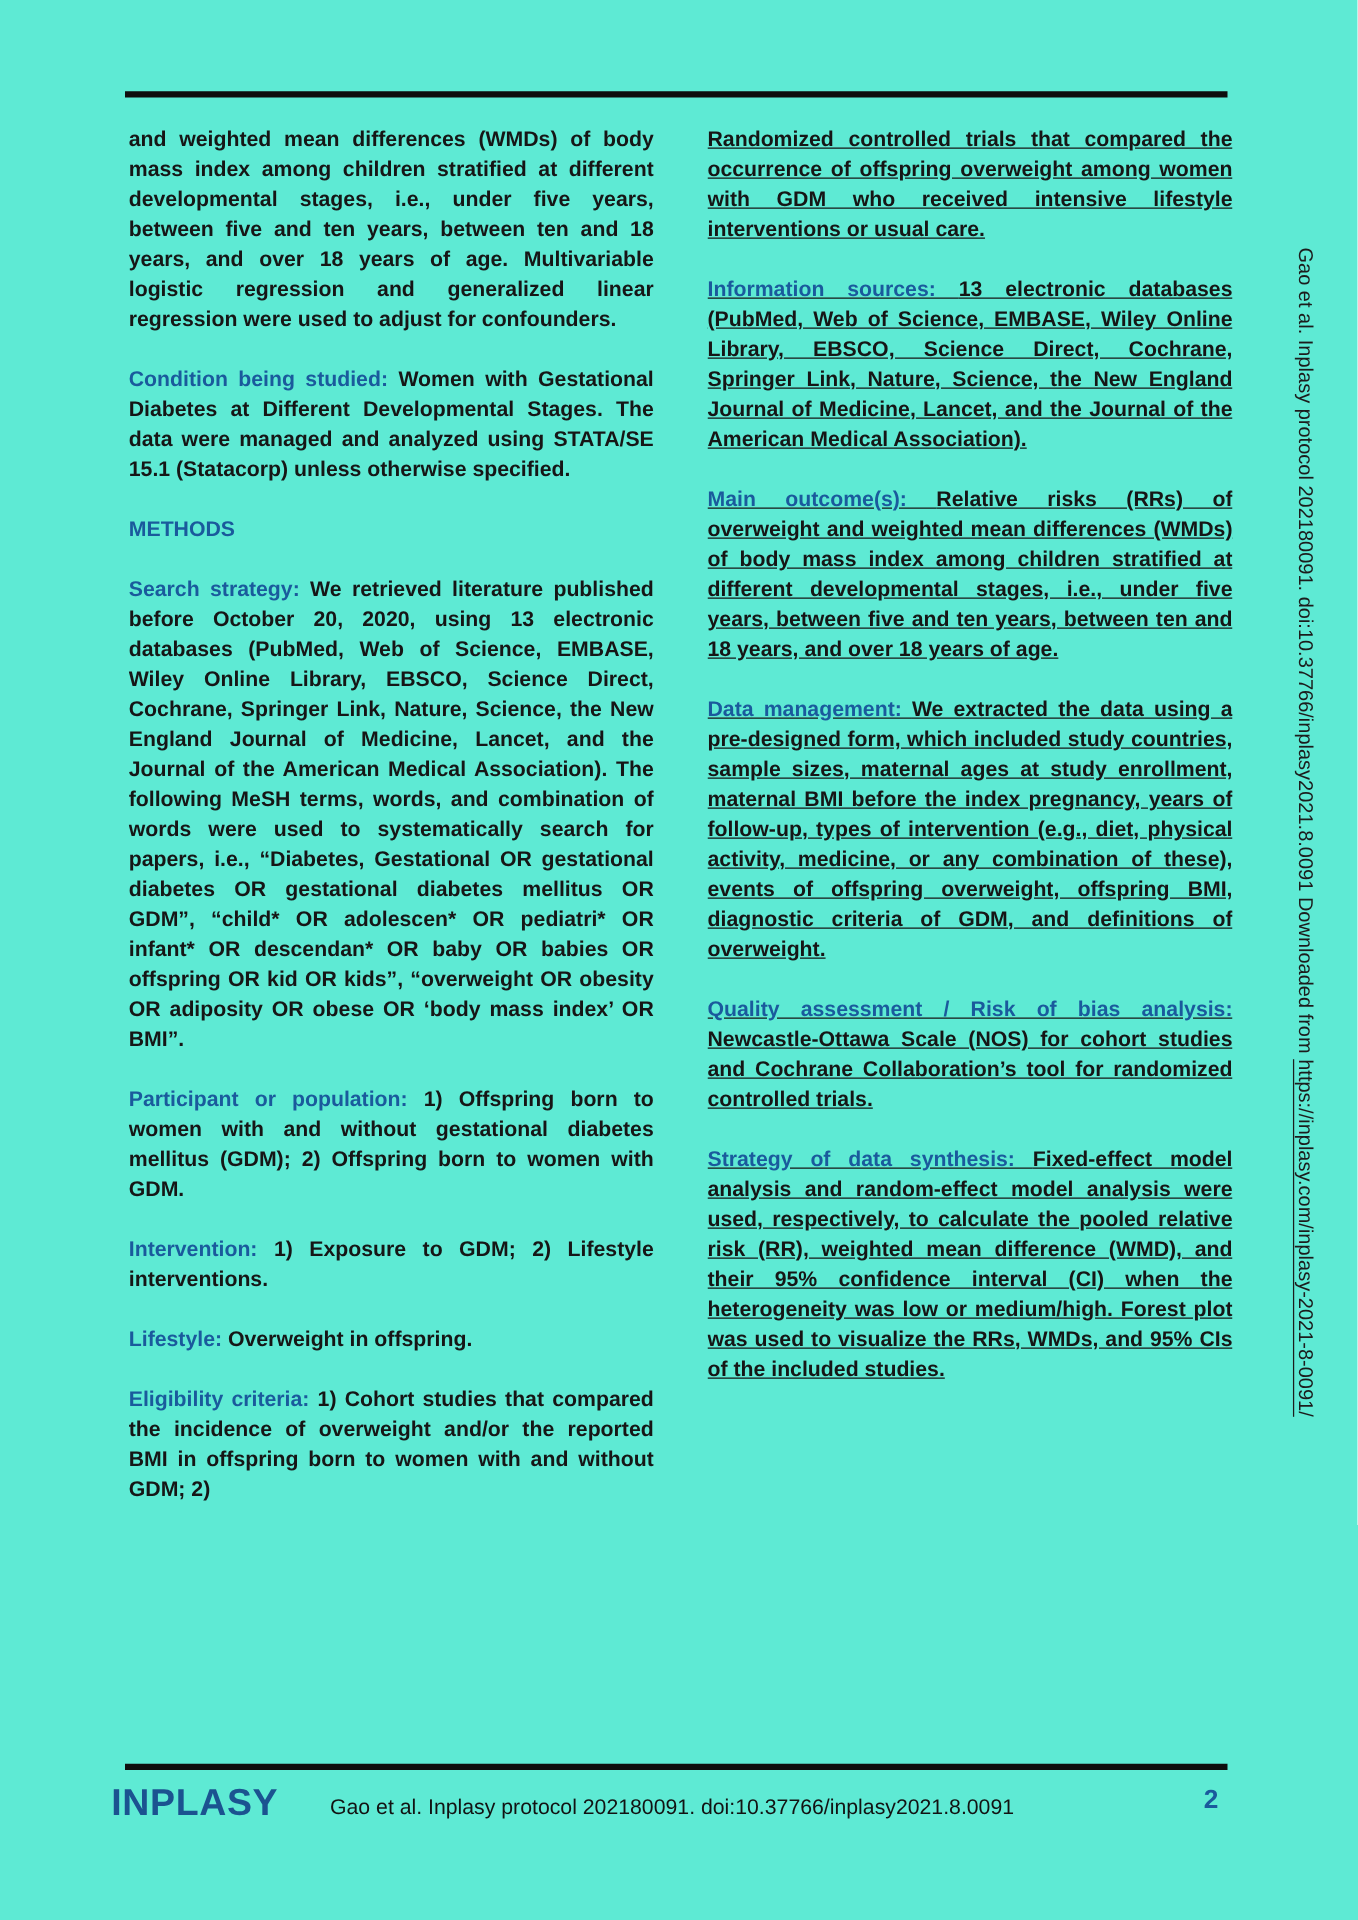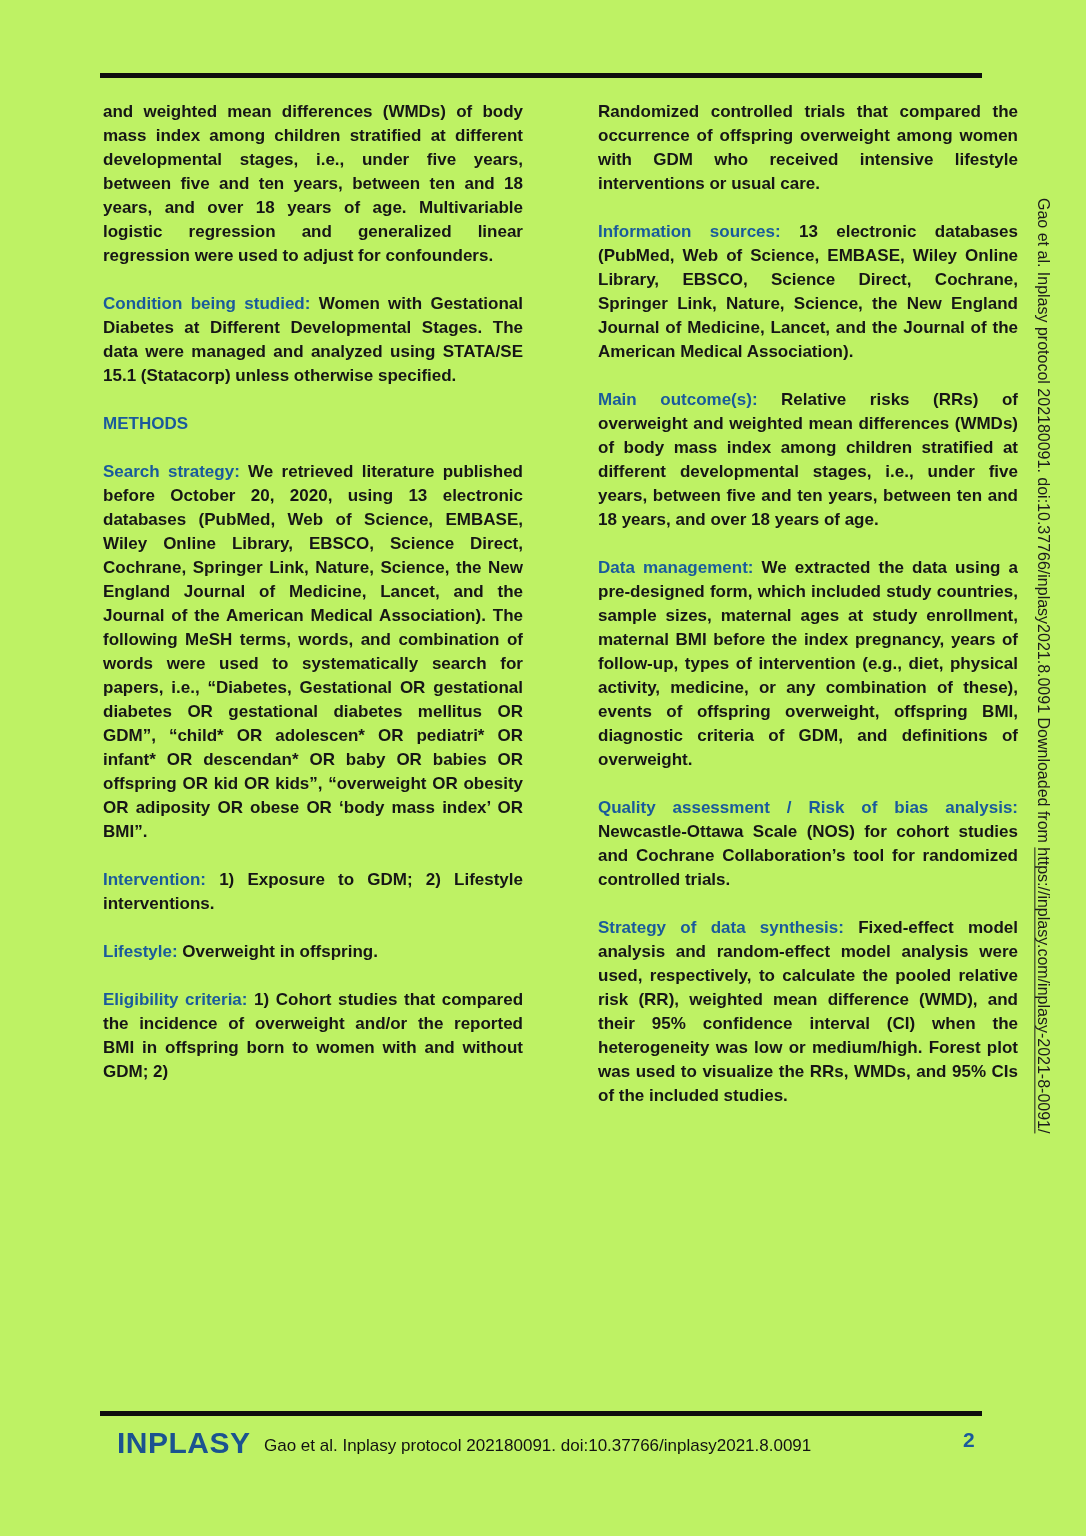--- a/index.html
+++ b/index.html
@@ -1,44 +1,44 @@
 <!DOCTYPE html>
 <html><head>
 <meta charset="utf-8">
 <style>
   html,body{margin:0;padding:0;background:#ffffff;}
   .page{
     position:relative;
     width:1086px;height:1536px;
-    background:#bef264;
+    background:#5eead4;
     overflow:hidden;
     font-family:"Liberation Sans", sans-serif;
   }
   .rule{position:absolute;left:100px;width:882px;height:5px;background:#0e0e0e;}
   .rule-top{top:73px;}
   .rule-bottom{top:1411px;}
   .col{
     position:absolute;top:100px;width:420px;
     font-size:17px;line-height:24px;font-weight:bold;color:#161616;
   }
   .col-left{left:103px;height:1300px;overflow:hidden;}
-  .col-right{left:598px;height:1300px;overflow:hidden;}
+  .col-right{left:566px;height:1300px;overflow:hidden;text-decoration:underline;}
   .para{margin:0 0 24px 0;text-align:justify;}
   .para:last-child{margin-bottom:0;}
   .label{color:#1a5a9c;}
   .heading{color:#1a5a9c;font-weight:bold;margin:0 0 24px 0;}
   .sidebar{
     position:absolute;top:198px;left:1032px;
     writing-mode:vertical-rl;
     font-size:16px;line-height:22px;color:#1c1c1c;font-weight:normal;
     white-space:nowrap;
   }
   .sidebar .link{text-decoration:underline;color:#1c1c1c;}
   .footer-logo{
-    position:absolute;left:117px;top:1426px;
+    position:absolute;left:89px;top:1426px;
     font-size:30px;font-weight:bold;color:#1b5390;letter-spacing:0.5px;
   }
   .footer-citation{
     position:absolute;left:264px;top:1436px;
     font-size:17px;font-weight:normal;color:#121212;
   }
   .page-number{
     position:absolute;left:963px;top:1428px;
     font-size:21px;font-weight:bold;color:#1a5a9c;
   }
@@ -48,20 +48,21 @@
 
 <div class="page">
 
   <div class="rule rule-top"></div>
 
   <div class="col col-left" id="col-left">
       <p class="para">and weighted mean differences (WMDs) of body mass index among children stratified at different developmental stages, i.e., under five years, between five and ten years, between ten and 18 years, and over 18 years of age. Multivariable logistic regression and generalized linear regression were used to adjust for confounders.</p>
       <p class="para"><span class="label">Condition being studied: </span>Women with Gestational Diabetes at Different Developmental Stages. The data were managed and analyzed using STATA/SE 15.1 (Statacorp) unless otherwise specified.</p>
       <div class="heading">METHODS</div>
       <p class="para"><span class="label">Search strategy: </span>We retrieved literature published before October 20, 2020, using 13 electronic databases (PubMed, Web of Science, EMBASE, Wiley Online Library, EBSCO, Science Direct, Cochrane, Springer Link, Nature, Science, the New England Journal of Medicine, Lancet, and the Journal of the American Medical Association). The following MeSH terms, words, and combination of words were used to systematically search for papers, i.e., “Diabetes, Gestational OR gestational diabetes OR gestational diabetes mellitus OR GDM”, “child* OR adolescen* OR pediatri* OR infant* OR descendan* OR baby OR babies OR offspring OR kid OR kids”, “overweight OR obesity OR adiposity OR obese OR ‘body mass index’ OR BMI”.</p>
+      <p class="para"><span class="label">Participant or population: </span>1) Offspring born to women with and without gestational diabetes mellitus (GDM); 2) Offspring born to women with GDM.</p>
       <p class="para"><span class="label">Intervention: </span>1) Exposure to GDM; 2) Lifestyle interventions.</p>
       <p class="para"><span class="label">Lifestyle: </span>Overweight in offspring.</p>
       <p class="para"><span class="label">Eligibility criteria: </span>1) Cohort studies that compared the incidence of overweight and/or the reported BMI in offspring born to women with and without GDM; 2)</p>
     </div>
   <div class="col col-right" id="col-right">
       <p class="para">Randomized controlled trials that compared the occurrence of offspring overweight among women with GDM who received intensive lifestyle interventions or usual care.</p>
       <p class="para"><span class="label">Information sources: </span>13 electronic databases (PubMed, Web of Science, EMBASE, Wiley Online Library, EBSCO, Science Direct, Cochrane, Springer Link, Nature, Science, the New England Journal of Medicine, Lancet, and the Journal of the American Medical Association).</p>
       <p class="para"><span class="label">Main outcome(s): </span>Relative risks (RRs) of overweight and weighted mean differences (WMDs) of body mass index among children stratified at different developmental stages, i.e., under five years, between five and ten years, between ten and 18 years, and over 18 years of age.</p>
       <p class="para"><span class="label">Data management: </span>We extracted the data using a pre-designed form, which included study countries, sample sizes, maternal ages at study enrollment, maternal BMI before the index pregnancy, years of follow-up, types of intervention (e.g., diet, physical activity, medicine, or any combination of these), events of offspring overweight, offspring BMI, diagnostic criteria of GDM, and definitions of overweight.</p>
       <p class="para"><span class="label">Quality assessment / Risk of bias analysis: </span>Newcastle-Ottawa Scale (NOS) for cohort studies and Cochrane Collaboration’s tool for randomized controlled trials.</p>

